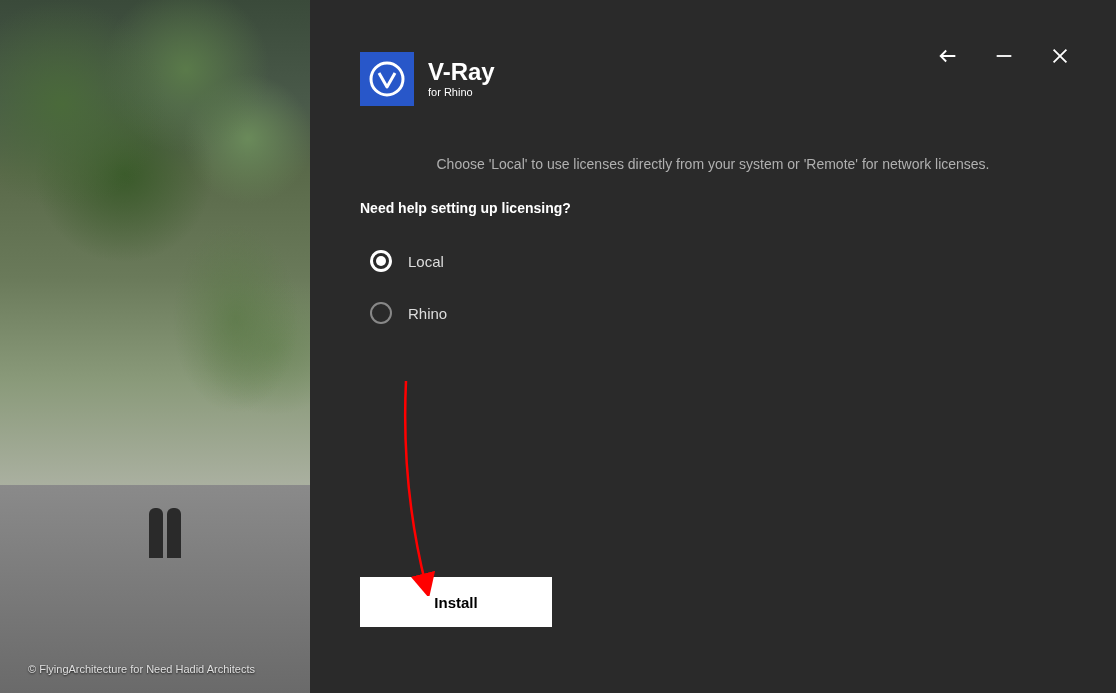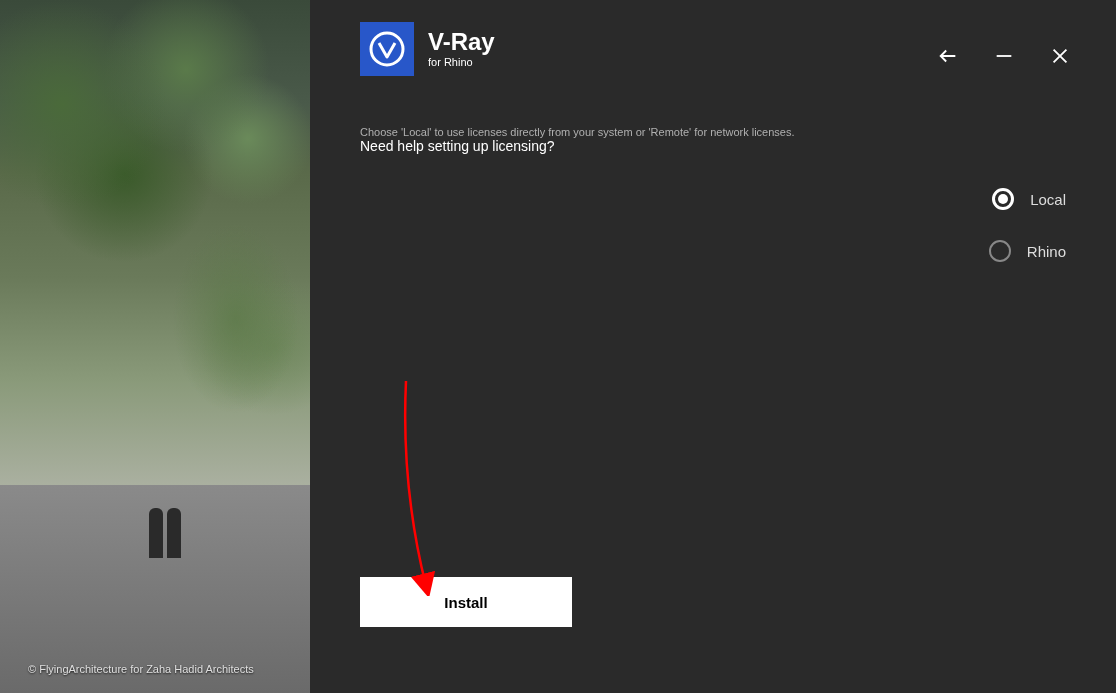--- a/index.html
+++ b/index.html
@@ -96,21 +96,21 @@
       left: 28px;
       color: #e0e0e0;
       font-size: 11px;
       text-shadow: 0 1px 2px rgba(0,0,0,0.8);
     }
     
     .main-panel {
       flex: 1;
       background: #2a2a2a;
       position: relative;
-      padding: 22px 50px;
+      padding: 52px 50px;
     }
     
     .window-controls {
       position: absolute;
       top: 44px;
       right: 44px;
       display: flex;
       gap: 32px;
       align-items: center;
     }
@@ -170,42 +170,43 @@
     
     .page-title {
       color: #fff;
       font-size: 30px;
       font-weight: bold;
       margin-bottom: 48px;
     }
     
     .description {
       color: #b0b0b0;
-      font-size: 11px;
+      font-size: 14px;
+      margin-bottom: 28px;
+      text-align: center;
     }
     
     .help-link {
       color: #fff;
       font-size: 14px;
-      font-weight: normal;
+      font-weight: bold;
       margin-bottom: 34px;
       cursor: pointer;
     }
     
     .radio-group {
       padding-left: 10px;
     }
     
     .radio-item {
       display: flex;
       align-items: center;
       gap: 16px;
       margin-bottom: 30px;
       cursor: pointer;
-      justify-content: flex-end;
     }
     
     .radio-circle {
       width: 22px;
       height: 22px;
       border: 2px solid #888;
       border-radius: 50%;
       display: flex;
       align-items: center;
       justify-content: center;
@@ -226,21 +227,21 @@
     
     .radio-label {
       color: #ddd;
       font-size: 15px;
     }
     
     .install-button {
       position: absolute;
       bottom: 66px;
       left: 50px;
-      width: 212px;
+      width: 192px;
       height: 50px;
       background: #fff;
       color: #000;
       font-size: 15px;
       font-weight: bold;
       border: none;
       cursor: pointer;
       display: flex;
       align-items: center;
       justify-content: center;
@@ -257,21 +258,21 @@
 <div class="container">
 
   <div class="sidebar-image">
     <div class="foliage-top"></div>
     <div class="trees"></div>
     <div class="ground"></div>
     <div class="people">
       <div class="person"></div>
       <div class="person"></div>
     </div>
-    <div class="credit">© FlyingArchitecture for Zaha Hadid Architects</div>
+    <div class="credit">© FlyingArchitecture for Need Hadid Architects</div>
   </div>
 
   <div class="main-panel">
 
     <div class="window-controls">
       <div class="win-btn">
         <svg viewBox="0 0 24 24" fill="none" stroke="currentColor" stroke-width="2">
           <path d="M20 12H4M10 6l-6 6 6 6"></path>
         </svg>
       </div>

